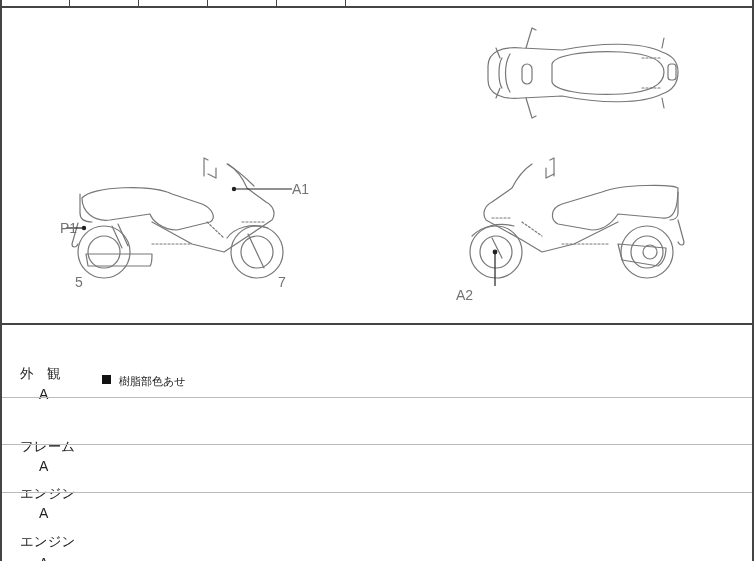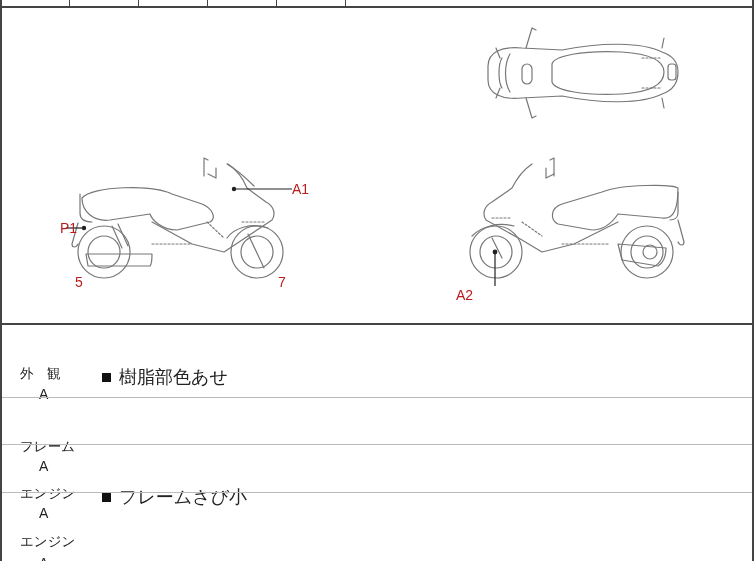--- a/index.html
+++ b/index.html
@@ -4,26 +4,26 @@
 <style>
   html,body{margin:0;padding:0;background:#fff;}
   body{width:755px;height:561px;overflow:hidden;position:relative;font-family:"DejaVu Sans","Liberation Sans",sans-serif;color:#222;}
   .frame{position:absolute;left:0;top:0;width:755px;height:561px;}
   .toprow{position:absolute;left:0;top:0;width:753px;height:6px;border-bottom:2px solid #444;}
   .toprow .sep{position:absolute;top:0;height:6px;border-left:1px solid #444;}
   .leftedge{position:absolute;left:0;top:0;width:2px;height:561px;background:#444;}
   .rightedge{position:absolute;left:752px;top:0;width:2px;height:561px;background:#444;}
   .diagram{position:absolute;left:2px;top:8px;width:750px;height:315px;}
   .diagram svg{position:absolute;left:0;top:0;}
-  .lbl{position:absolute;font-size:14px;color:#b91c1c;font-family:"Liberation Sans",sans-serif;}
+  .lbl{position:absolute;font-size:14px;color:#737373;font-family:"Liberation Sans",sans-serif;}
   .divider-thick{position:absolute;left:0;top:323px;width:754px;height:2px;background:#444;}
   .row{position:absolute;left:2px;width:750px;margin-top:34px;}
   .row .cat{position:absolute;left:18px;top:6px;font-size:13.5px;}
   .row .grade{position:absolute;left:37px;top:27px;font-size:14px;font-family:"Liberation Sans",sans-serif;}
-  .row .note{position:absolute;left:100px;top:6px;font-size:18px;}
+  .row .note{position:absolute;left:100px;top:15px;font-size:11px;}
   .row .note .sq{display:inline-block;width:9px;height:9px;background:#111;margin-right:8px;vertical-align:1px;}
   .hline{position:absolute;left:2px;width:750px;height:1px;background:#bbb;}
 </style>
 </head>
 <body>
 
 <div class="frame">
   <div class="toprow">
     <div class="sep" style="left:69px"></div>
     <div class="sep" style="left:138px"></div>
@@ -120,21 +120,20 @@
 
   <div class="row" style="top:398px;height:46px">
     <span class="cat">フレーム</span>
     <span class="grade" style="top:26px">A</span>
   </div>
   <div class="hline" style="top:444px"></div>
 
   <div class="row" style="top:445px;height:47px">
     <span class="cat">エンジン</span>
     <span class="grade" style="top:26px">A</span>
-    <span class="note"><span class="sq"></span><span>フレームさび小</span></span>
   </div>
   <div class="hline" style="top:492px"></div>
 
   <div class="row" style="top:493px;height:68px">
     <span class="cat">エンジン</span>
     <span class="grade" style="top:28px">A</span>
   </div>
 </div>
 
 </body></html>

